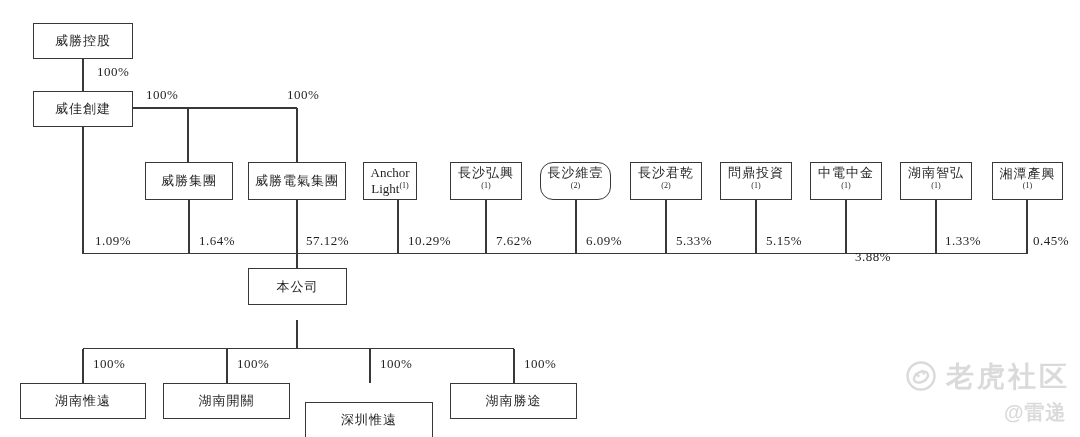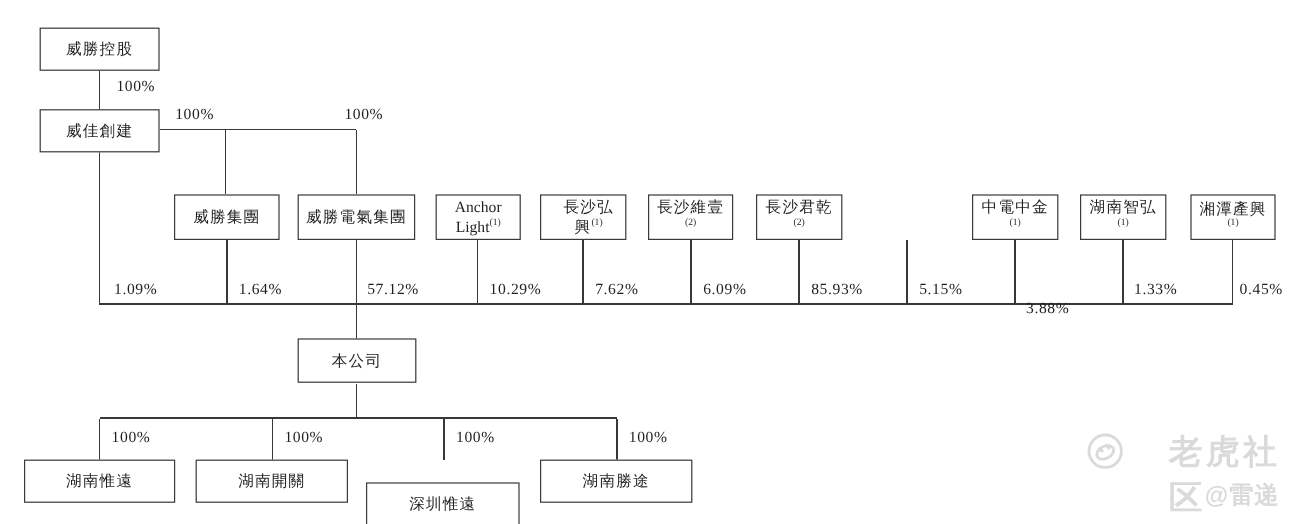--- a/index.html
+++ b/index.html
@@ -31,21 +31,21 @@
     white-space:nowrap;
   }
   .watermark{
     position:absolute;
     color:#dadada;
     font-family:"Liberation Sans","DejaVu Sans",sans-serif;
     user-select:none;
   }
   .wm-brand{
     left:946px;top:358px;
-    font-size:28px;font-weight:bold;letter-spacing:3px;margin-left:28px;
+    font-size:28px;font-weight:bold;letter-spacing:3px;
   }
   .wm-author{
     left:1004px;top:399px;
     font-size:20px;font-weight:bold;letter-spacing:1px;
   }
   .wm-logo{position:absolute;left:905px;top:360px;width:32px;height:32px;}
 </style>
 </head>
 <body>
 
@@ -96,55 +96,58 @@
   </div>
   <span class="pct" style="left:146px;top:87px;">100%</span>
   <span class="pct" style="left:287px;top:87px;">100%</span>
 
   <div class="box" style="left:248px;top:162px;width:98px;height:38px;">
     <span><span>威勝電氣集團</span><sup></sup></span>
   </div>
   <div class="box" style="left:145px;top:162px;width:88px;height:38px;">
     <span><span>威勝集團</span><sup></sup></span>
   </div>
-  <div class="box" style="left:363px;top:162px;width:71px;height:38px;letter-spacing:0;justify-content:center;">
+  <div class="box" style="left:363px;top:162px;width:54px;height:38px;letter-spacing:0;justify-content:center;">
     <span><span>Anchor Light</span><sup>(1)</sup></span>
   </div>
-  <div class="box" style="left:450px;top:162px;width:72px;height:38px;padding-left:12px;">
+  <div class="box" style="left:450px;top:162px;width:72px;height:38px;">
     <span><span>長沙弘興</span><sup>(1)</sup></span>
   </div>
-  <div class="box" style="left:540px;top:162px;width:71px;height:38px;">
+  <div class="box" style="left:540px;top:162px;width:71px;height:38px;border-radius:13px;">
     <span><span>長沙維壹</span><sup>(2)</sup></span>
   </div>
   <div class="box" style="left:630px;top:162px;width:72px;height:38px;">
     <span><span>長沙君乾</span><sup>(2)</sup></span>
+  </div>
+  <div class="box" style="left:720px;top:162px;width:72px;height:38px;">
+    <span><span>問鼎投資</span><sup>(1)</sup></span>
   </div>
   <div class="box" style="left:810px;top:162px;width:72px;height:38px;">
     <span><span>中電中金</span><sup>(1)</sup></span>
   </div>
   <div class="box" style="left:900px;top:162px;width:72px;height:38px;">
     <span><span>湖南智弘</span><sup>(1)</sup></span>
   </div>
   <div class="box" style="left:992px;top:162px;width:71px;height:38px;align-items:flex-end;">
     <span><span>湘潭產興</span><sup>(1)</sup></span>
   </div>
 
   <span class="pct" style="left:95px;top:233px;text-align:right;">1.09%</span>
   <span class="pct" style="left:199px;top:233px;text-align:right;">1.64%</span>
   <span class="pct" style="left:306px;top:233px;">57.12%</span>
   <span class="pct" style="left:408px;top:233px;">10.29%</span>
   <span class="pct" style="left:496px;top:233px;">7.62%</span>
   <span class="pct" style="left:586px;top:233px;">6.09%</span>
-  <span class="pct" style="left:676px;top:233px;">85.93%</span>
+  <span class="pct" style="left:676px;top:233px;">5.33%</span>
   <span class="pct" style="left:766px;top:233px;">5.15%</span>
   <span class="pct" style="left:855px;top:233px;margin-top:16px;">3.88%</span>
   <span class="pct" style="left:945px;top:233px;">1.33%</span>
   <span class="pct" style="left:1033px;top:233px;">0.45%</span>
 
-  <div class="box" style="left:248px;top:282px;width:99px;height:37px;justify-content:center;">
+  <div class="box" style="left:248px;top:268px;width:99px;height:37px;justify-content:center;">
     <span>本公司</span>
   </div>
 
   <span class="pct" style="left:93px;top:356px;">100%</span>
   <span class="pct" style="left:237px;top:356px;">100%</span>
   <span class="pct" style="left:380px;top:356px;">100%</span>
   <span class="pct" style="left:524px;top:356px;">100%</span>
 
   <div class="box" style="left:20px;top:383px;width:126px;height:36px;">
     <span>湖南惟遠</span>

